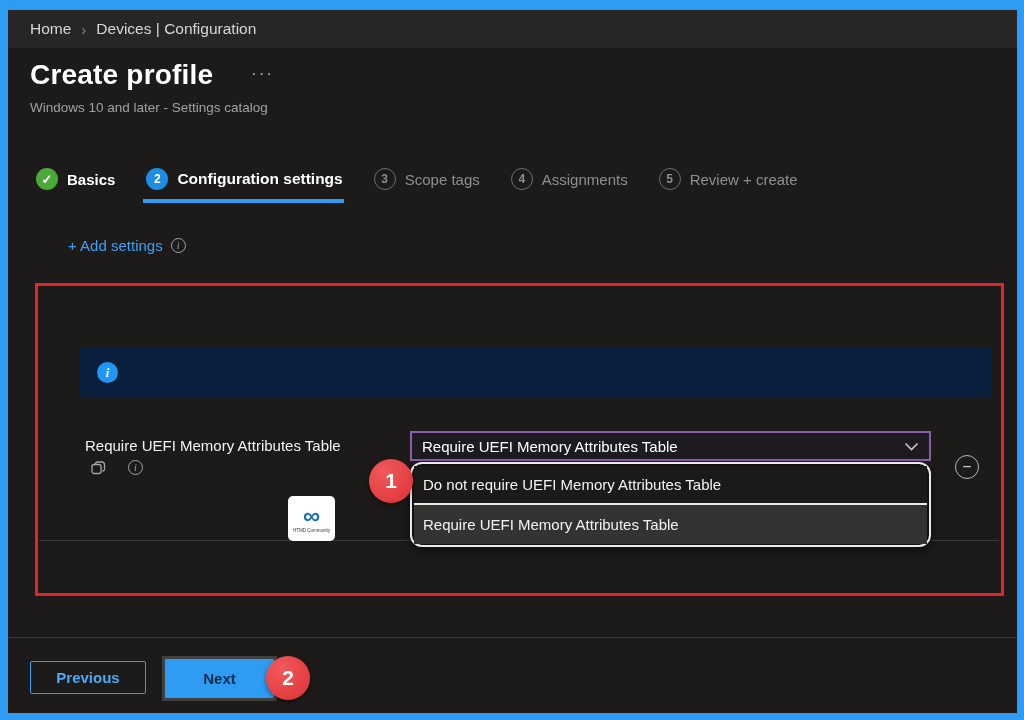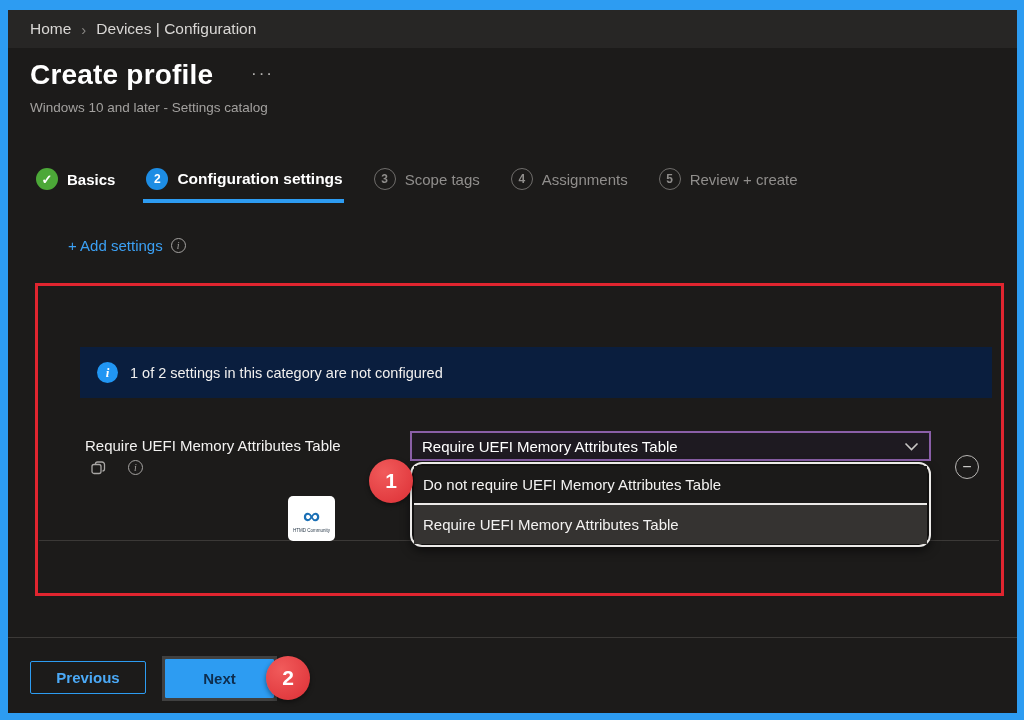--- a/index.html
+++ b/index.html
@@ -241,21 +241,20 @@
 
   <div class="add-settings">
     <span class="add-settings-link">+ Add settings</span>
     <span class="info-outline">i</span>
   </div>
 
   <div class="category-section">
 
     <div class="info-banner">
       <span class="info-filled">i</span>
-      <span class="info-banner-text">1 of 2 settings in this category are not configured</span>
     </div>
 
     <div class="setting-label">Require UEFI Memory Attributes Table</div>
     <div class="setting-icons">
       <span class="copy-icon">
         <svg width="15" height="14" viewBox="0 0 15 14">
             <rect x="1" y="3.5" width="9" height="9" rx="2" fill="none" stroke="#a8a6a4" stroke-width="1.3"></rect>
             <path d="M4.5 3.5 V3 a2 2 0 0 1 2-2 h4.5 a2.5 2.5 0 0 1 2.5 2.5 V8 a2 2 0 0 1-2 2" fill="none" stroke="#a8a6a4" stroke-width="1.3"></path>
           </svg>
       </span>

